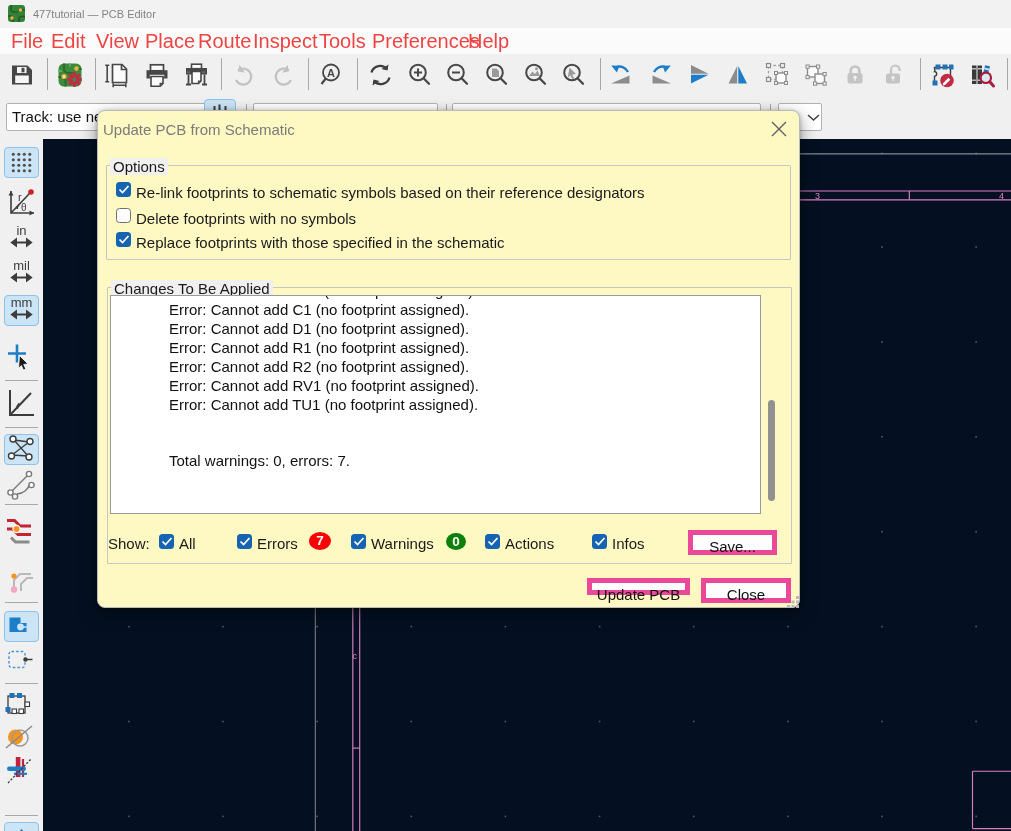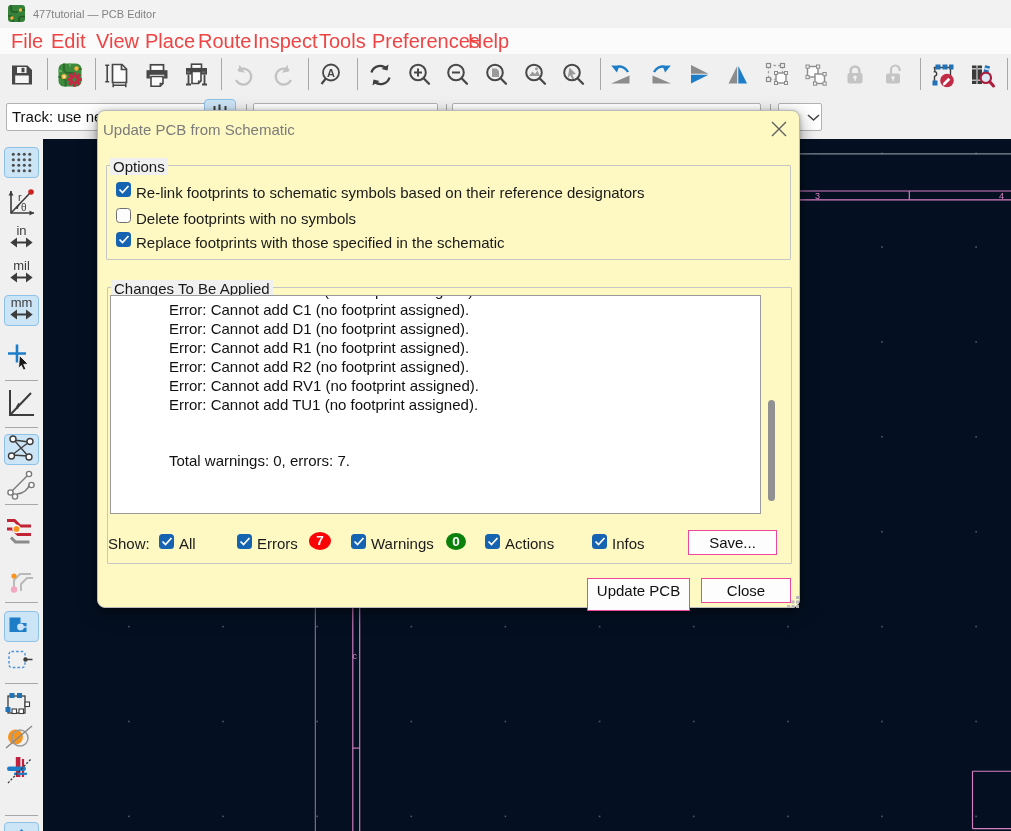--- a/index.html
+++ b/index.html
@@ -33,21 +33,21 @@
 .fieldset { position:absolute; border:1px solid #c6c6c6; border-radius:1px; }
 .fslabel { position:absolute; background:#f0f0f0; font-size:15px; color:#1a1a1a; padding:0 3px; }
 .cbx { position:absolute; width:15px; height:15px; border-radius:3.5px; }
 .cbx.on { background:#1663b1; }
 .cbx.off { background:#fdfdfd; border:1px solid #6e6e6e; }
 .cbx svg { position:absolute; left:1.5px; top:2px; }
 .cblabel { position:absolute; font-size:15px; color:#1a1a1a; white-space:pre; }
 #listbox { left:12px; top:184px; width:651px; height:219px; background:#fff; border:1px solid #9a9a9a; overflow:hidden; }
 #listtext { position:absolute; left:10px; top:-13.9px; font-size:15px; line-height:18.9px; color:#111; white-space:pre;margin-left:48px; }
 #thumb { left:670px; top:289px; width:7px; height:101px; background:#919191; border-radius:4px; }
-.btn { position:absolute; background:#fdfdfd; border:1px solid #ec4899; border-radius:0;
+.btn { position:absolute; background:#fdfdfd; border:5px solid #ec4899; border-radius:0;
   font-size:15px; color:#111; text-align:center; }
 .badge { position:absolute; color:#fff; font-weight:bold; font-size:13.5px; text-align:center; }
 #grip { left:688px; top:484px; width:14px; height:14px; }
 </style></head>
 <body>
 <div id="stage">
 
   <div id="canvas" class="abs">
   <svg width="968" height="693" style="position:absolute;left:0;top:0;">
     <g id="griddots" fill="#7f8a99" opacity="0.6">
@@ -565,21 +565,21 @@
       </div>
     <div class="cblabel" style="left:407px;top:424px;">Actions</div>
     <div class="cbx on" style="left:494px;top:423px;">
         <svg width="12" height="11">
           <path d="M1.5 5.5 L4.5 8.5 L10.5 2" stroke="#fff" stroke-width="1.7" fill="none"></path>
         </svg>
       </div>
     <div class="cblabel" style="left:514px;top:424px;">Infos</div>
     <div class="btn" style="left:590px;top:419px;width:89px;height:25px;line-height:24px;">Save...</div>
 
-    <div class="btn" style="left:489px;top:467px;width:103px;height:33px;line-height:24px;">Update PCB</div>
+    <div class="btn" style="left:489px;top:467px;width:103px;height:17px;line-height:24px;">Update PCB</div>
     <div class="btn" style="left:603px;top:467px;width:90px;height:25px;line-height:24px;">Close</div>
     <div id="grip" class="abs"><svg width="14" height="14">
           <g fill="#b9b9b9">
             <rect x="10" y="1" width="3" height="3"></rect>
             <rect x="5.5" y="5.5" width="3" height="3"></rect>
             <rect x="10" y="5.5" width="3" height="3"></rect>
             <rect x="1" y="10" width="3" height="3"></rect>
             <rect x="5.5" y="10" width="3" height="3"></rect>
             <rect x="10" y="10" width="3" height="3"></rect>
           </g>

